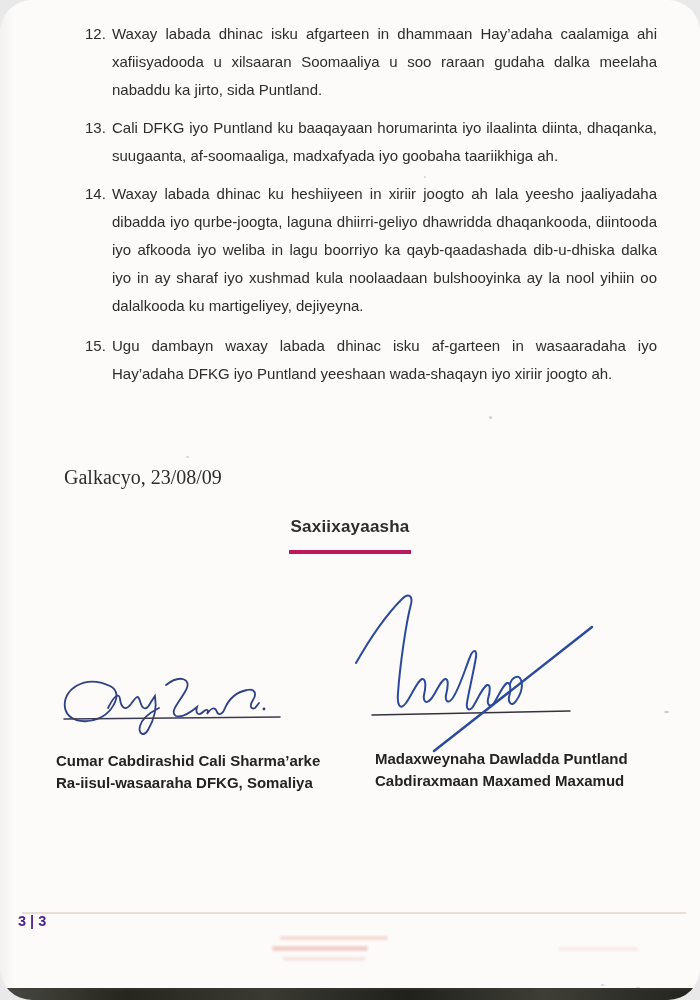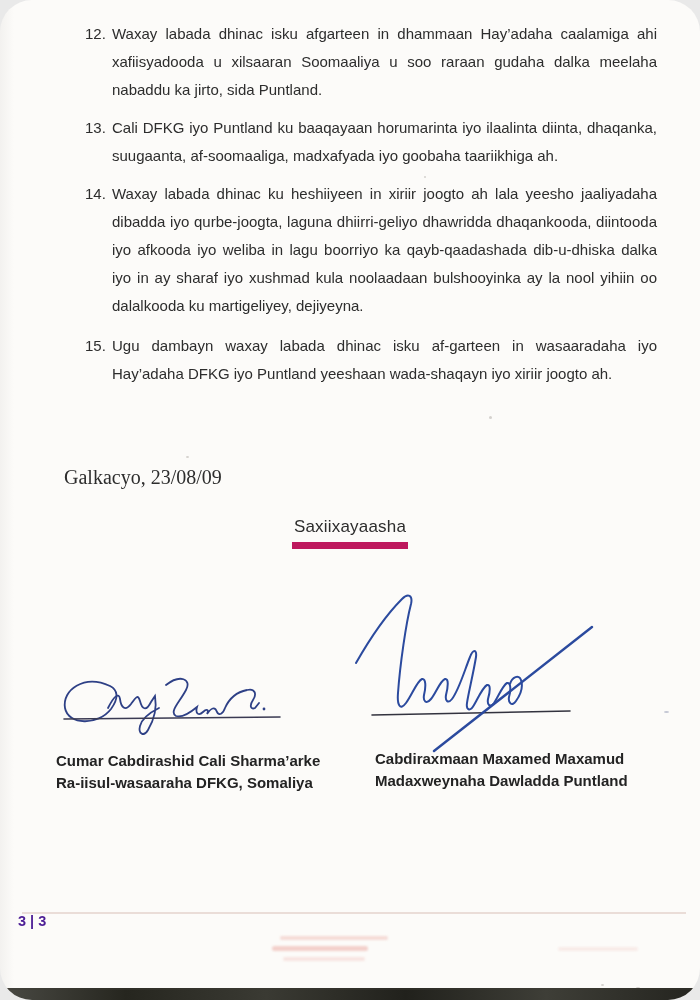--- a/index.html
+++ b/index.html
@@ -16,22 +16,22 @@
     background:linear-gradient(90deg, rgba(120,115,110,0.07), rgba(120,115,110,0));
   }
   .doc-body { position:absolute; left:85px; top:20px; width:572px; }
   .list-item { display:flex; font-size:15px; line-height:28px; margin-bottom:10px; }
   .list-item:nth-child(3) { margin-bottom:12px; }
   .list-item .num { flex:none; width:27px; }
   .list-item .txt { flex:1; text-align:justify; }
   .dateline { position:absolute; left:64px; top:466px; font-size:20px;font-family:Liberation Serif, serif; }
   .heading-wrap { position:absolute; left:0; right:0; top:517px; text-align:center; }
   .heading {
-    display:inline-block; font-size:17px; font-weight:normal;
-    border-bottom:7px solid #be185d; padding:0 2px 5px 2px; letter-spacing:0.2px;
+    display:inline-block; font-size:17px; font-weight:bold;
+    border-bottom:4px solid #be185d; padding:0 2px 13px 2px; letter-spacing:0.2px;
   }
   .sig-svg { position:absolute; }
   .sig-left-svg  { left:58px;  top:668px; }
   .sig-right-svg { left:352px; top:583px; }
   .sig-block { position:absolute; font-weight:bold; font-size:15px; line-height:21.5px; color:#232323; }
   .sig-block-left  { left:56px;  top:750px; }
   .sig-block-right { left:375px; top:748px; }
   .footer-line {
     position:absolute; left:22px; top:912px; width:664px; height:2px;
     background:rgba(200,165,155,0.35);
@@ -100,22 +100,22 @@
     <path d="M20,132 L218,128" fill="none" stroke="#33333f" stroke-width="1.6" stroke-linecap="round"></path>
     <path d="M82,168 L240,44" fill="none" stroke="#2b4a9e" stroke-width="2.4" stroke-linecap="round"></path>
   </svg>
 
   <div class="sig-block sig-block-left">
     <div>Cumar Cabdirashid Cali Sharma’arke</div>
     <div>Ra-iisul-wasaaraha DFKG, Somaliya</div>
   </div>
 
   <div class="sig-block sig-block-right">
+    <div>Madaxweynaha Dawladda Puntland</div>
     <div>Cabdiraxmaan Maxamed Maxamud</div>
-    <div>Madaxweynaha Dawladda Puntland</div>
   </div>
 
   <div class="footer-line"></div>
   <div class="page-number">3 | 3</div>
 
   <div class="smudge smudge-1"></div>
   <div class="smudge smudge-2"></div>
   <div class="smudge smudge-3"></div>
   <div class="smudge smudge-4"></div>
   <div class="speck speck-1"></div>

